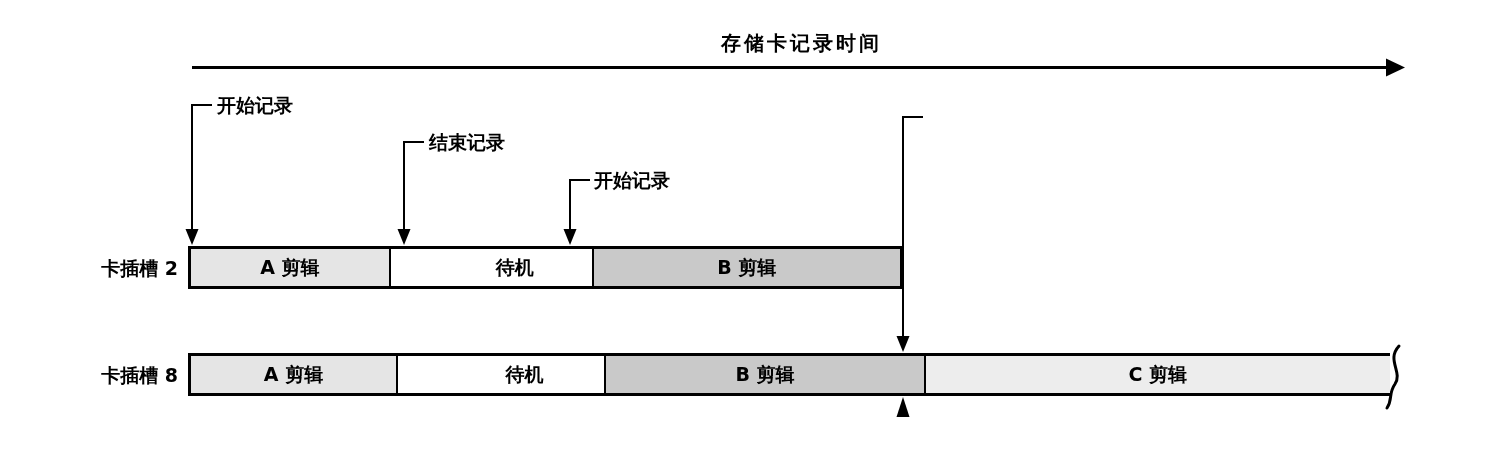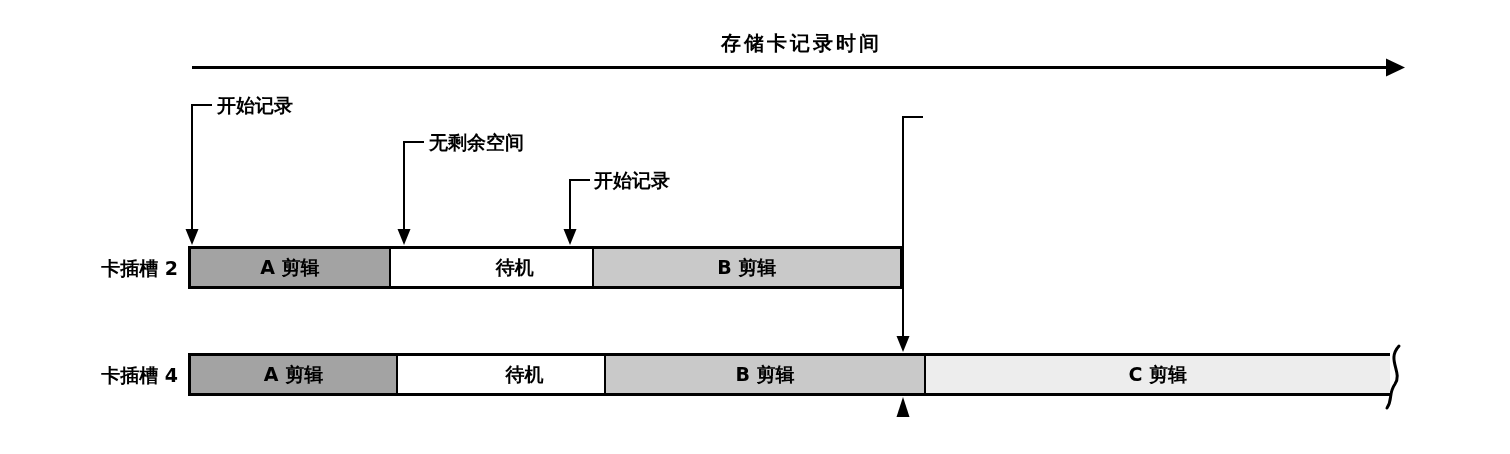--- a/index.html
+++ b/index.html
@@ -49,21 +49,21 @@
   .seg{
     display:flex;
     align-items:center;
     justify-content:center;
     font-weight:bold;
     font-size:19px;
     box-sizing:border-box;
     white-space:nowrap;
   }
   .seg + .seg{border-left:2px solid #000;}
-  .seg-a{background:#a3a3a3;}
+  .seg-a{background:#e5e5e5;}
   .seg-standby{background:#ffffff;}
   .seg-b{background:#c9c9c9;}
   .seg-c{background:#ededed;}
   .fa{flex:215 0 0;}
   .fw{flex:167 0 0;padding-left:47px;}
   .fb{flex:333 0 0;}
   .fc{flex:487 0 0;text-align:center;}
   #overlay{position:absolute;left:0;top:0;}
 </style>
 </head>
@@ -99,25 +99,25 @@
     </g>
 
     <polygon points="896.5,417 909.5,417 903,397" fill="#000"></polygon>
 
     <path d="M1399,346 C1386,360 1403,372 1395,384 C1388,394 1393,399 1387,408" fill="none" stroke="#000" stroke-width="3" stroke-linecap="round"></path>
   </svg>
 
   <div class="lbl" id="timeline-title">存储卡记录时间</div>
 
   <div class="lbl" id="ann-start1">开始记录</div>
-  <div class="lbl" id="ann-stop1">无剩余空间</div>
+  <div class="lbl" id="ann-stop1">结束记录</div>
   <div class="lbl" id="ann-start2">开始记录</div>
 
   <div class="lbl row-label" id="row-label-2">卡插槽 2</div>
-  <div class="lbl row-label" id="row-label-3">卡插槽 4</div>
+  <div class="lbl row-label" id="row-label-3">卡插槽 8</div>
 
   <div class="bar" id="bar-slot2">
     <div class="seg seg-a fa">A 剪辑</div>
     <div class="seg seg-standby fw">待机</div>
     <div class="seg seg-b fb">B 剪辑</div>
   </div>
 
   <div class="bar" id="bar-slot3">
     <div class="seg seg-a fa">A 剪辑</div>
     <div class="seg seg-standby fw">待机</div>

